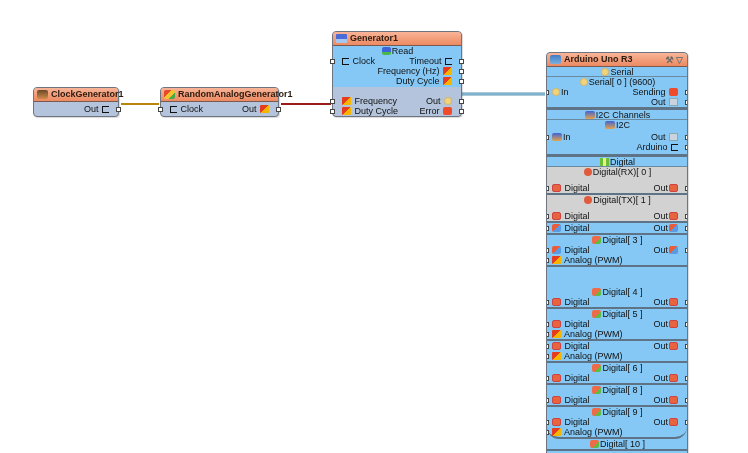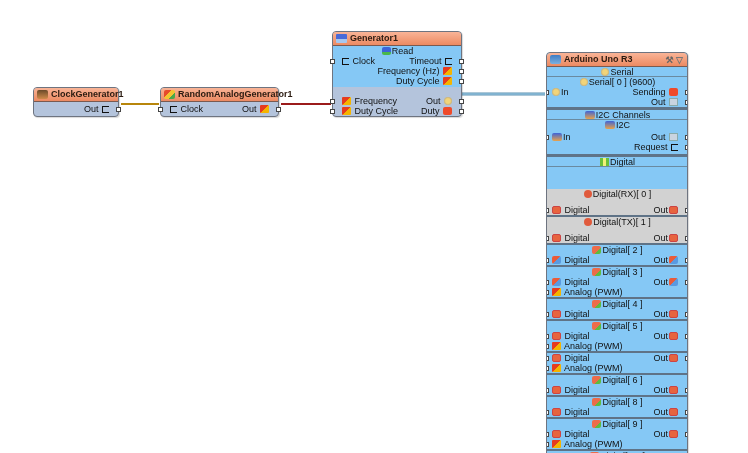--- a/index.html
+++ b/index.html
@@ -107,21 +107,21 @@
   <div style="padding-top:9px;">
     <div class="row">
       <span class="pin left"></span>
       <span class="l"><span class="ic ic-analog"></span> <span>Frequency</span></span>
       <span class="r"><span>Out</span> <span class="ic ic-serial"></span></span>
       <span class="pin right"></span>
     </div>
     <div class="row">
       <span class="pin left"></span>
       <span class="l"><span class="ic ic-analog"></span> <span>Duty Cycle</span></span>
-      <span class="r"><span>Duty</span> <span class="ic ic-err"></span></span>
+      <span class="r"><span>Error</span> <span class="ic ic-err"></span></span>
       <span class="pin right"></span>
     </div>
   </div>
 </div>
 
 <div class="comp" style="left:546px; top:52px; width:142px; height:410px; background:#85c8f5; overflow:hidden;">
   <div class="comp-title">
     <span class="title-icon" style="background:linear-gradient(#3f7dc4,#7ab0e0); border-radius:2px;"></span>
     <span>Arduino Uno R3</span>
     <span class="menu-btn"><span style="color:#666;">⚒</span> <span>▽</span></span>
@@ -154,32 +154,32 @@
     <div class="row">
       <span class="c"><span class="ic ic-i2c"></span><span>I2C</span></span>
     </div>
     <div class="row" style="margin-top:2px;">
       <span class="pin left"></span>
       <span class="l" style="left:4px;"><span class="ic ic-i2c"></span><span>In</span></span>
       <span class="r"><span>Out</span> <span class="ic ic-bin"></span></span>
       <span class="pin right"></span>
     </div>
     <div class="row">
-      <span class="r"><span>Request</span> <span class="ic ic-clock"></span></span>
+      <span class="r"><span>Arduino</span> <span class="ic ic-clock"></span></span>
       <span class="pin right"></span>
     </div>
   </div>
   <div class="sect-sep" style="margin-top:2px;"></div>
 
   <div>
     <div class="row" style="border-bottom:1px solid #6a8aa0;">
       <span class="c"><span class="ic ic-grid"></span><span>Digital</span></span>
     </div>
     <div id="digital-channels">
-        <div class="gray-sect" style="border-bottom: 2px solid rgb(95, 115, 135); margin-top: 22px;">
+        <div class="gray-sect" style="border-bottom: 2px solid rgb(95, 115, 135);">
           <div class="row">
             <span class="c"><span class="ic ic-nodisp"></span><span>Digital(RX)[ 0 ]</span></span>
           </div>
           <div style="height:6px"></div>
           <div class="row">
             <span class="pin left"></span>
             <span class="l" style="left:4px;"><span class="ic ic-digital"></span> <span>Digital</span></span>
             <span class="r"><span>Out</span><span class="ic ic-digital"></span></span>
             <span class="pin right"></span>
           </div>
@@ -190,23 +190,20 @@
           </div>
           <div style="height:6px"></div>
           <div class="row">
             <span class="pin left"></span>
             <span class="l" style="left:4px;"><span class="ic ic-digital"></span> <span>Digital</span></span>
             <span class="r"><span>Out</span><span class="ic ic-digital"></span></span>
             <span class="pin right"></span>
           </div>
         </div>
         <div class="blue-sect" style="border-bottom: 2px solid rgb(95, 115, 135);">
-          <div class="row">
-            <span class="c"><span class="ic ic-digsm"></span><span>Digital[ 2 ]</span></span>
-          </div>
           <div class="row">
             <span class="pin left"></span>
             <span class="l" style="left:4px;"><span class="ic ic-dig2"></span> <span>Digital</span></span>
             <span class="r"><span>Out</span><span class="ic ic-dig2"></span></span>
             <span class="pin right"></span>
           </div>
         </div>
         <div class="blue-sect" style="border-bottom: 2px solid rgb(95, 115, 135);">
           <div class="row">
             <span class="c"><span class="ic ic-digsm"></span><span>Digital[ 3 ]</span></span>
@@ -215,21 +212,21 @@
             <span class="pin left"></span>
             <span class="l" style="left:4px;"><span class="ic ic-dig2"></span> <span>Digital</span></span>
             <span class="r"><span>Out</span><span class="ic ic-dig2"></span></span>
             <span class="pin right"></span>
           </div>
           <div class="row">
             <span class="pin left"></span>
             <span class="l" style="left:4px;"><span class="ic ic-analog"></span> <span>Analog (PWM)</span></span>
           </div>
         </div>
-        <div class="blue-sect" style="border-bottom: 2px solid rgb(95, 115, 135);">
+        <div class="blue-sect" style="border-bottom: 2px solid rgb(95, 115, 135); margin-top: 20px;">
           <div class="row">
             <span class="c"><span class="ic ic-digsm"></span><span>Digital[ 4 ]</span></span>
           </div>
           <div class="row">
             <span class="pin left"></span>
             <span class="l" style="left:4px;"><span class="ic ic-digital"></span> <span>Digital</span></span>
             <span class="r"><span>Out</span><span class="ic ic-digital"></span></span>
             <span class="pin right"></span>
           </div>
         </div>
@@ -275,21 +272,21 @@
           <div class="row">
             <span class="c"><span class="ic ic-digsm"></span><span>Digital[ 8 ]</span></span>
           </div>
           <div class="row">
             <span class="pin left"></span>
             <span class="l" style="left:4px;"><span class="ic ic-digital"></span> <span>Digital</span></span>
             <span class="r"><span>Out</span><span class="ic ic-digital"></span></span>
             <span class="pin right"></span>
           </div>
         </div>
-        <div class="blue-sect" style="border-bottom: 2px solid rgb(95, 115, 135);">
+        <div class="blue-sect" style="border-bottom: 2px solid rgb(95, 115, 135); border-radius: 12px;">
           <div class="row">
             <span class="c"><span class="ic ic-digsm"></span><span>Digital[ 9 ]</span></span>
           </div>
           <div class="row">
             <span class="pin left"></span>
             <span class="l" style="left:4px;"><span class="ic ic-digital"></span> <span>Digital</span></span>
             <span class="r"><span>Out</span><span class="ic ic-digital"></span></span>
             <span class="pin right"></span>
           </div>
           <div class="row">

